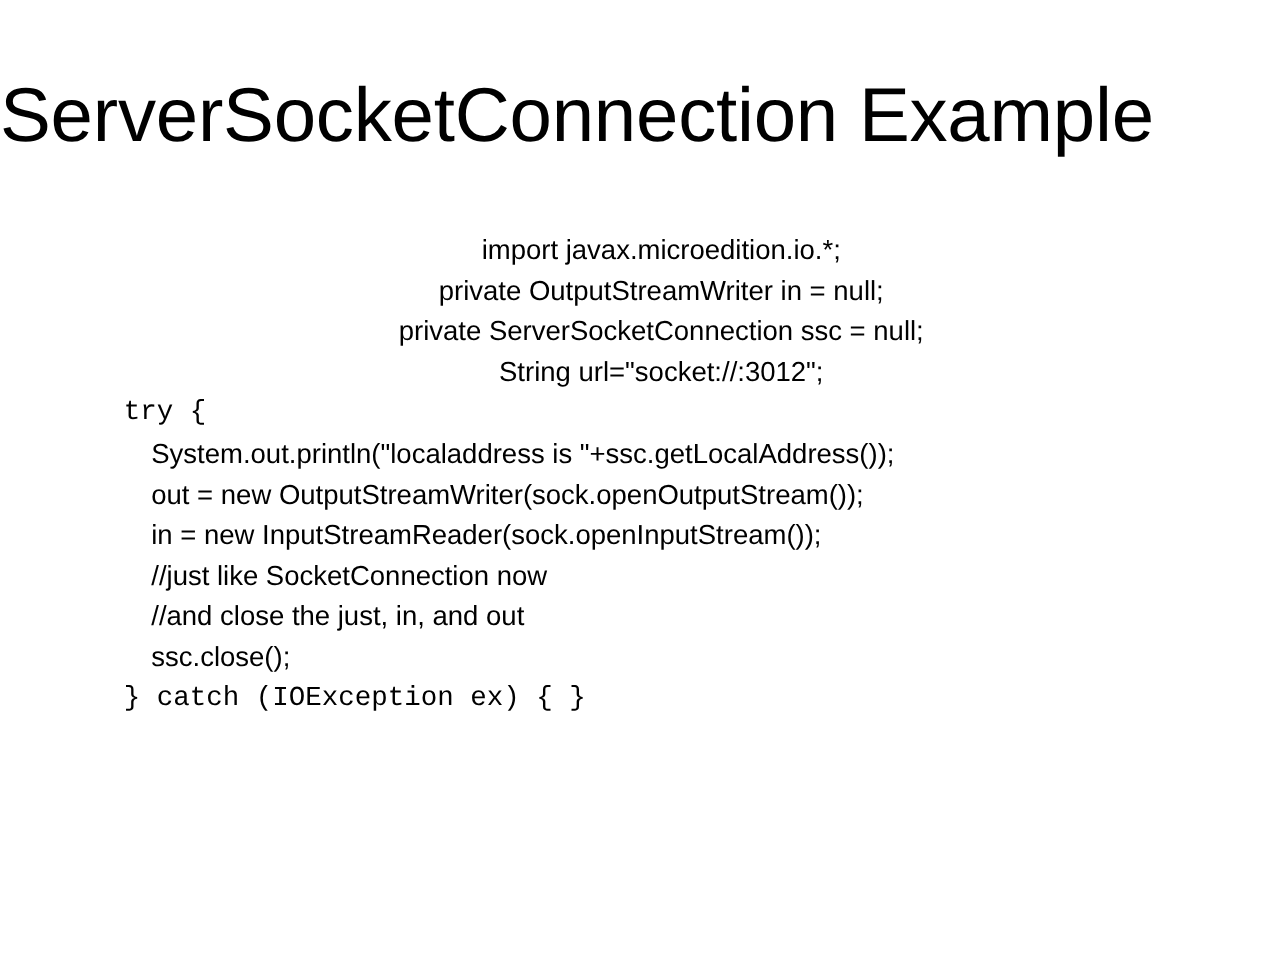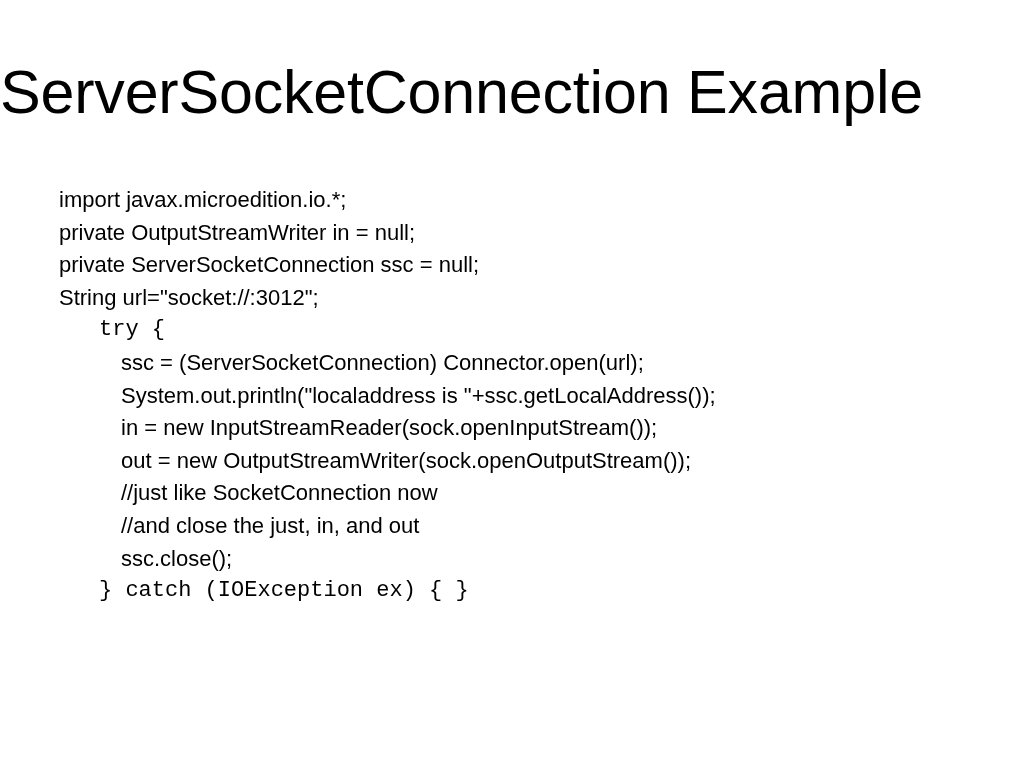--- a/index.html
+++ b/index.html
@@ -51,41 +51,40 @@
   .code-line {
     font-size: 22px;
     line-height: 32.6px;
     font-weight: 400;
     color: #000000;
     white-space: pre;
     letter-spacing: 0px;
   }
 
   
-  .code-line.indent-0 { padding-left: 0px; }
+  .code-line.indent-0 { padding-left: 0px; text-align: center; }
   .code-line.indent-1 { padding-left: 40px; font-family: Liberation Mono, monospace; }
   .code-line.indent-2 { padding-left: 62px; }
 </style>
 </head>
 <body>
 
 <div class="slide">
 
   <div class="slide-title">ServerSocketConnection Example</div>
 
   <div class="code-block">
 
   <div class="code-line indent-0">import javax.microedition.io.*;</div>
       <div class="code-line indent-0">private OutputStreamWriter in = null;</div>
       <div class="code-line indent-0">private ServerSocketConnection ssc = null;</div>
       <div class="code-line indent-0">String url="socket://:3012";</div>
       <div class="code-line indent-1">try {</div>
-      <div class="code-line indent-2">ssc = (ServerSocketConnection) Connector.open(url);</div>
       <div class="code-line indent-2">System.out.println("localaddress is "+ssc.getLocalAddress());</div>
+      <div class="code-line indent-2">out = new OutputStreamWriter(sock.openOutputStream());</div>
       <div class="code-line indent-2">in = new InputStreamReader(sock.openInputStream());</div>
-      <div class="code-line indent-2">out = new OutputStreamWriter(sock.openOutputStream());</div>
       <div class="code-line indent-2">//just like SocketConnection now</div>
       <div class="code-line indent-2">//and close the just, in, and out</div>
       <div class="code-line indent-2">ssc.close();</div>
       <div class="code-line indent-1">} catch (IOException ex) { }</div>
     </div>
 
 </div>
 
 </body></html>

